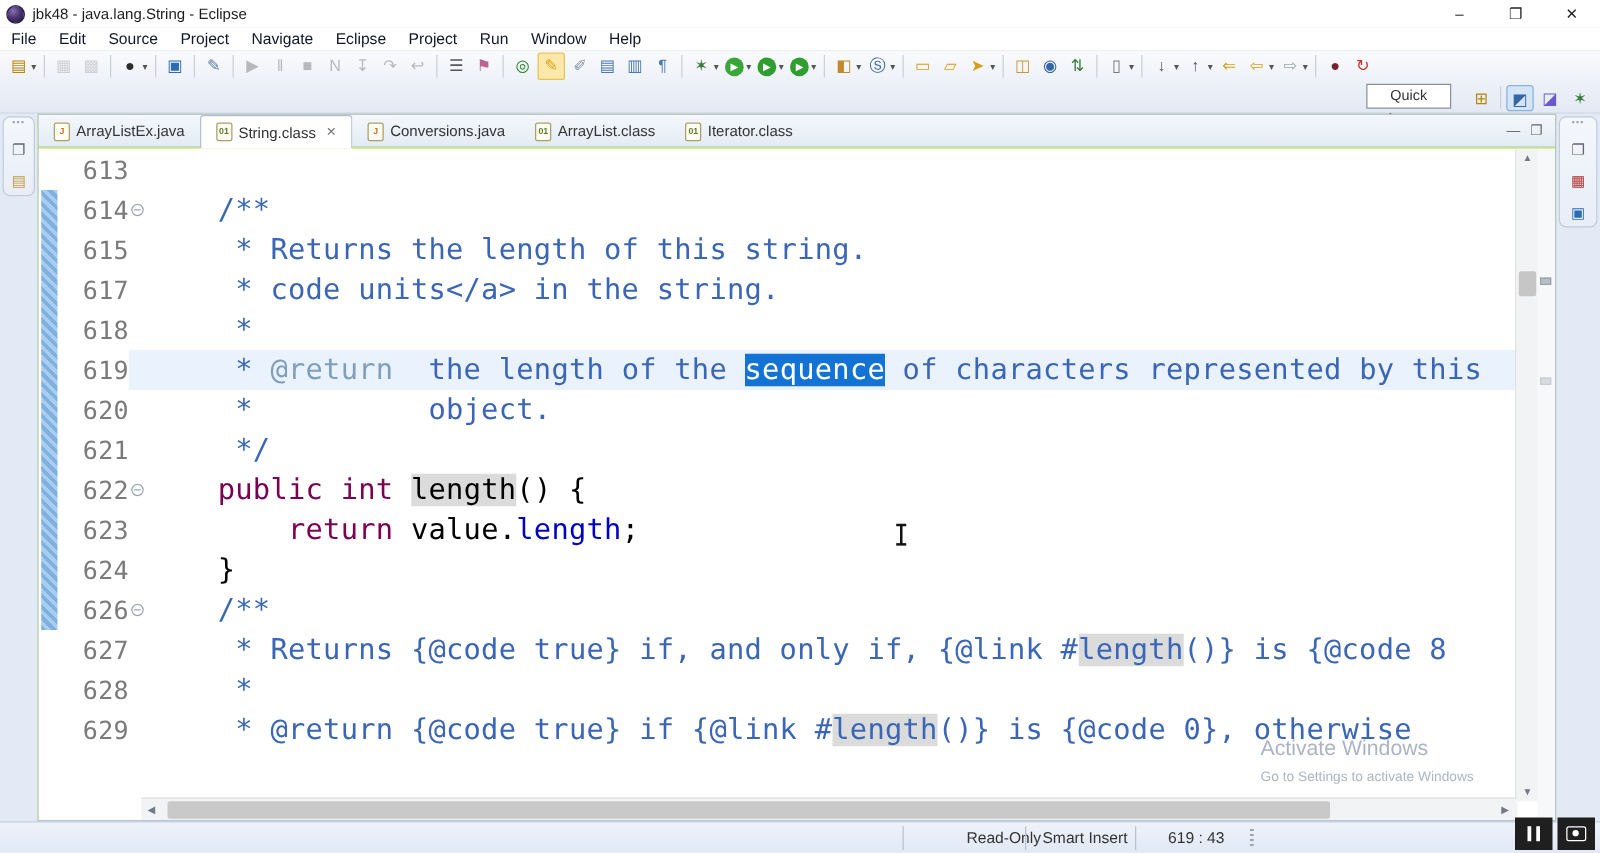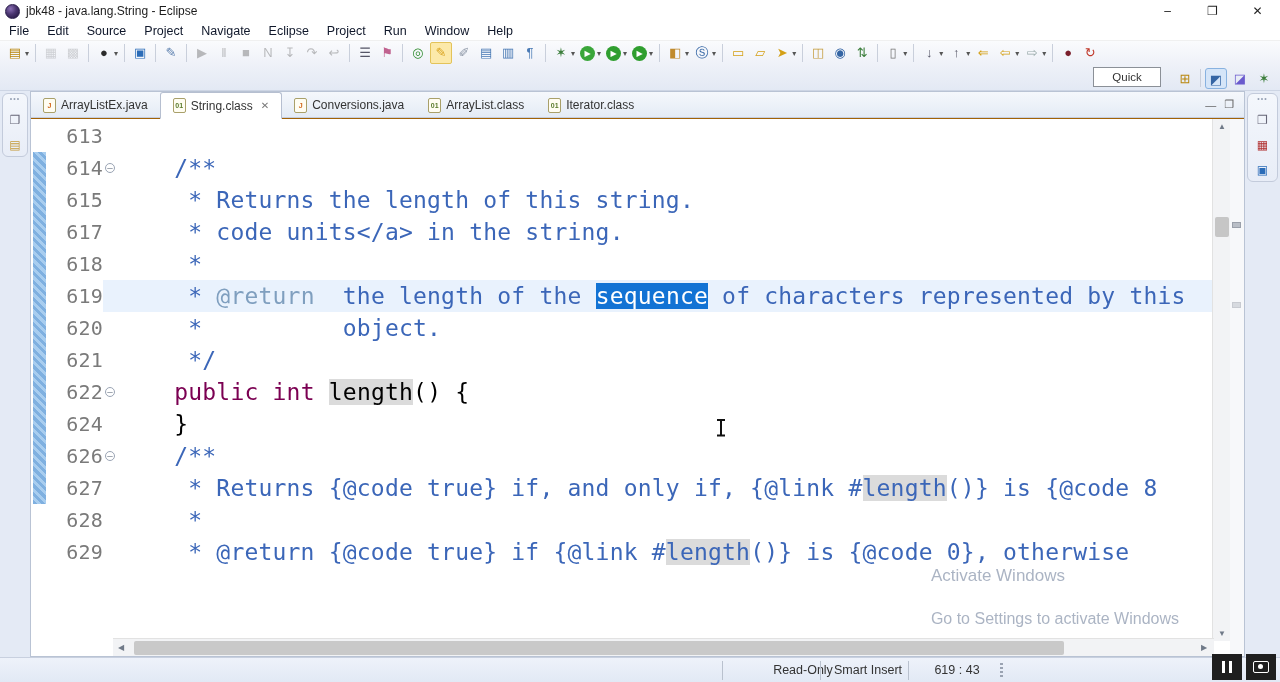--- a/index.html
+++ b/index.html
@@ -30,21 +30,21 @@
   .persp-item.act{background:#d5e5f8;border:1px solid #88b2e0}
   .persp-sep{width:1px;height:18px;background:#c9cfdb;margin:0 3px}
   
   .strip{position:absolute;top:91px;bottom:25px;background:#e4eaf5}
   #strip-left{left:0;width:30px}
   #strip-right{right:0;width:35px}
   .mini-panel{border:1px solid #c3cbdb;border-radius:6px;background:linear-gradient(#f4f7fc,#e8edf7);padding:3px 2px;margin:2px;display:flex;flex-direction:column;align-items:center;gap:9px}
   .mini-panel .dots{font-size:7px;color:#97a2b5;letter-spacing:1px;height:6px;line-height:4px}
   .mini-icon{width:18px;height:16px;font-size:12px;line-height:16px;text-align:center}
   
-  #editor{position:absolute;left:30px;top:91px;width:1215px;height:566px;background:#a16207;border:1px solid #b9c3d4}
+  #editor{position:absolute;left:30px;top:91px;width:1215px;height:566px;background:#bef264;border:1px solid #b9c3d4}
   #tabbar{position:absolute;left:0;top:0;width:100%;height:26px;background:linear-gradient(#f5f8fc,#e4ebf5);border-bottom:1px solid #c6cede;display:flex}
   .tab{display:flex;align-items:center;gap:5px;padding:0 12px;font-size:12px;color:#333;height:26px}
   .tab.active{background:#fff;border:1px solid #b6bfd0;border-bottom:1px solid #fff;border-radius:3px 3px 0 0;height:27px}
   .tab .close{font-size:10px;color:#777;margin-left:3px}
   .ficon{width:13px;height:15px;border:1px solid #a9a06a;background:#fffdf2;border-radius:2px;position:relative;font-size:7px;line-height:14px;text-align:center;font-weight:bold}
   .ficon.java{color:#d2691e}
   .ficon.class{color:#5a7a2a}
   #tab-tools{margin-left:auto;display:flex;align-items:center;gap:8px;padding-right:10px}
   #tab-tools span{font-size:11px;color:#666}
   
@@ -75,21 +75,21 @@
   #overview{position:absolute;right:0;top:0;width:14px;height:537px;background:#f7f8fa}
   .ov-mark{position:absolute;left:2px;width:9px;height:6px;background:#b9bec6;border:1px solid #9aa0aa}
   #hscroll{position:absolute;left:82px;bottom:0;width:1101px;height:18px;background:#f2f3f5;border-top:1px solid #e2e2e2}
   #hscroll .arr{position:absolute;top:0;width:16px;height:18px;font-size:8px;color:#707a88;text-align:center;line-height:18px}
   #hscroll .arr.left{left:0}
   #hscroll .arr.right{right:2px}
   #hthumb{position:absolute;left:21px;top:2px;width:930px;height:14px;background:#c9c9c9;border-radius:2px}
   
   #watermark{position:absolute;right:65px;bottom:28px;text-align:left;color:#8f9bb0;opacity:.75;pointer-events:none}
   #watermark .w1{font-size:17px}
-  #watermark .w2{font-size:16px;margin-top:24px}
+  #watermark .w2{font-size:11px;margin-top:7px}
   
   #ibeam{position:absolute;left:684px;top:326px;width:12px;height:20px;pointer-events:none}
   #ibeam:before{content:"";position:absolute;left:5px;top:2px;width:1.5px;height:16px;background:#111}
   #ibeam:after{content:"";position:absolute;left:2px;top:1px;width:8px;height:1.5px;background:#111;box-shadow:0 15.5px 0 #111}
   
   #statusbar{position:absolute;left:0;bottom:0;width:1280px;height:25px;background:linear-gradient(#eef2fa,#e2e9f5);border-top:1px solid #c8d0df}
   .sb-cell{position:absolute;top:3px;height:19px;font-size:12.5px;color:#333;text-align:center;line-height:19px}
   .sb-sep{position:absolute;top:3px;width:1px;height:19px;background:#b9c1ce}
   .sb-dots{position:absolute;left:1000px;top:5px;width:3px;height:15px;
     background:repeating-linear-gradient(#9aa3b2 0 2px,transparent 2px 4px)}
@@ -340,20 +340,21 @@
     <div id="lines">
         <div class="cl"><span class="ln">613</span><span class="fill"><span class="fold"></span><span class="code"></span></span></div>
         <div class="cl"><span class="ln">614</span><span class="fill"><span class="fold"><i>–</i></span><span class="code"><span class="c-doc">    /**</span></span></span></div>
         <div class="cl"><span class="ln">615</span><span class="fill"><span class="fold"></span><span class="code"><span class="c-doc">     * Returns the length of this string.</span></span></span></div>
         <div class="cl"><span class="ln">617</span><span class="fill"><span class="fold"></span><span class="code"><span class="c-doc">     * code units&lt;/a&gt; in the string.</span></span></span></div>
         <div class="cl"><span class="ln">618</span><span class="fill"><span class="fold"></span><span class="code"><span class="c-doc">     *</span></span></span></div>
         <div class="cl cur"><span class="ln">619</span><span class="fill"><span class="fold"></span><span class="code"><span class="c-doc">     * </span><span class="c-tag">@return</span><span class="c-doc">  the length of the </span><span class="c-doc sel">sequence</span><span class="c-doc"> of characters represented by this</span></span></span></div>
         <div class="cl"><span class="ln">620</span><span class="fill"><span class="fold"></span><span class="code"><span class="c-doc">     *          object.</span></span></span></div>
         <div class="cl"><span class="ln">621</span><span class="fill"><span class="fold"></span><span class="code"><span class="c-doc">     */</span></span></span></div>
         <div class="cl"><span class="ln">622</span><span class="fill"><span class="fold"><i>–</i></span><span class="code"><span class="c-plain">    </span><span class="c-kw">public</span><span class="c-plain"> </span><span class="c-kw">int</span><span class="c-plain"> </span><span class="c-plain occ">length</span><span class="c-plain">() {</span></span></span></div>
+        <div class="cl"><span class="ln">623</span><span class="fill"><span class="fold"></span><span class="code"><span class="c-plain">        </span><span class="c-kw">return</span><span class="c-plain"> value.</span><span class="c-field">length</span><span class="c-plain">;</span></span></span></div>
         <div class="cl"><span class="ln">624</span><span class="fill"><span class="fold"></span><span class="code"><span class="c-plain">    }</span></span></span></div>
         <div class="cl"><span class="ln">626</span><span class="fill"><span class="fold"><i>–</i></span><span class="code"><span class="c-doc">    /**</span></span></span></div>
         <div class="cl"><span class="ln">627</span><span class="fill"><span class="fold"></span><span class="code"><span class="c-doc">     * Returns {@code true} if, and only if, {@link #</span><span class="c-doc occ">length</span><span class="c-doc">()} is {@code 8</span></span></span></div>
         <div class="cl"><span class="ln">628</span><span class="fill"><span class="fold"></span><span class="code"><span class="c-doc">     *</span></span></span></div>
         <div class="cl"><span class="ln">629</span><span class="fill"><span class="fold"></span><span class="code"><span class="c-doc">     * @return {@code true} if {@link #</span><span class="c-doc occ">length</span><span class="c-doc">()} is {@code 0}, otherwise</span></span></span></div>
       </div>
     <div id="vscroll">
       <div class="arr up">▲</div>
       <div id="vthumb"></div>
       <div class="arr down">▼</div>

